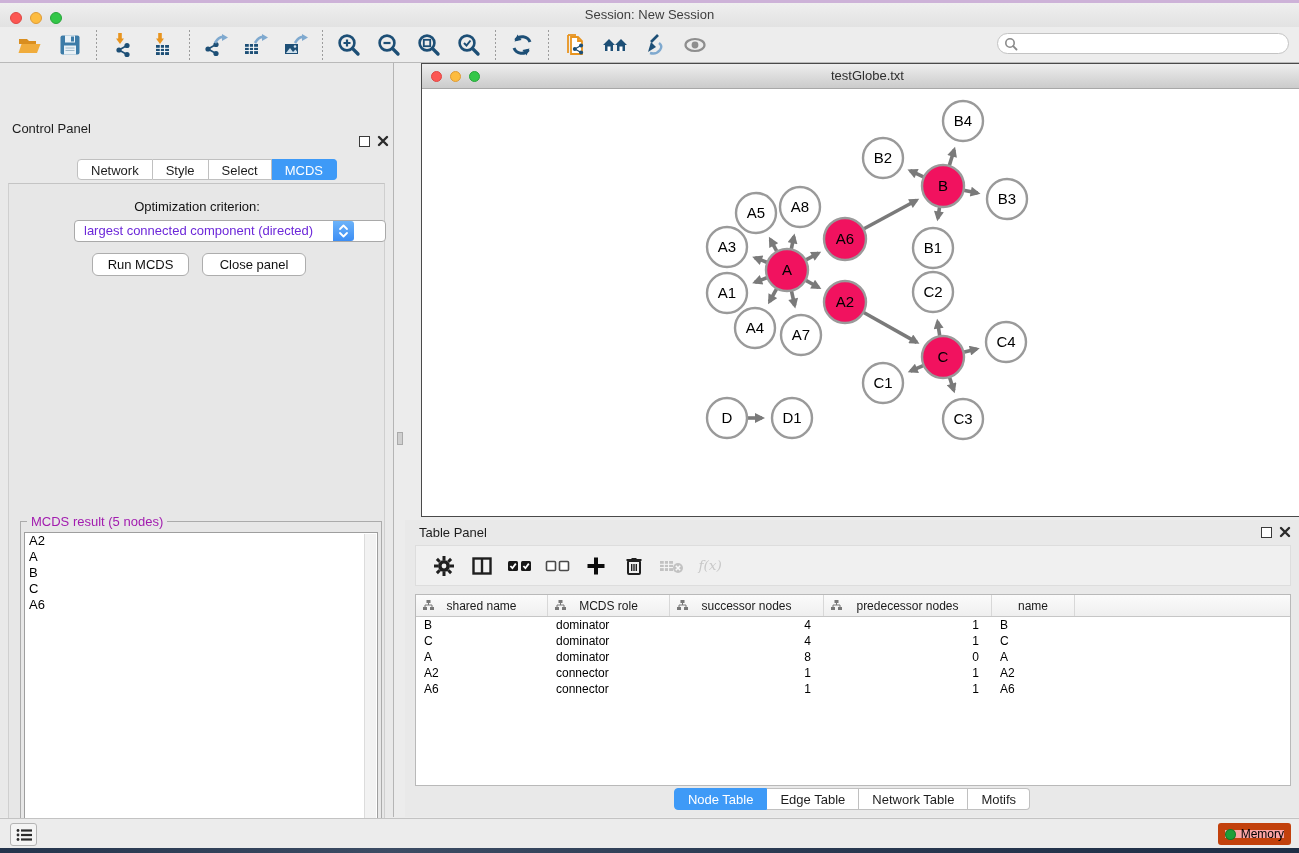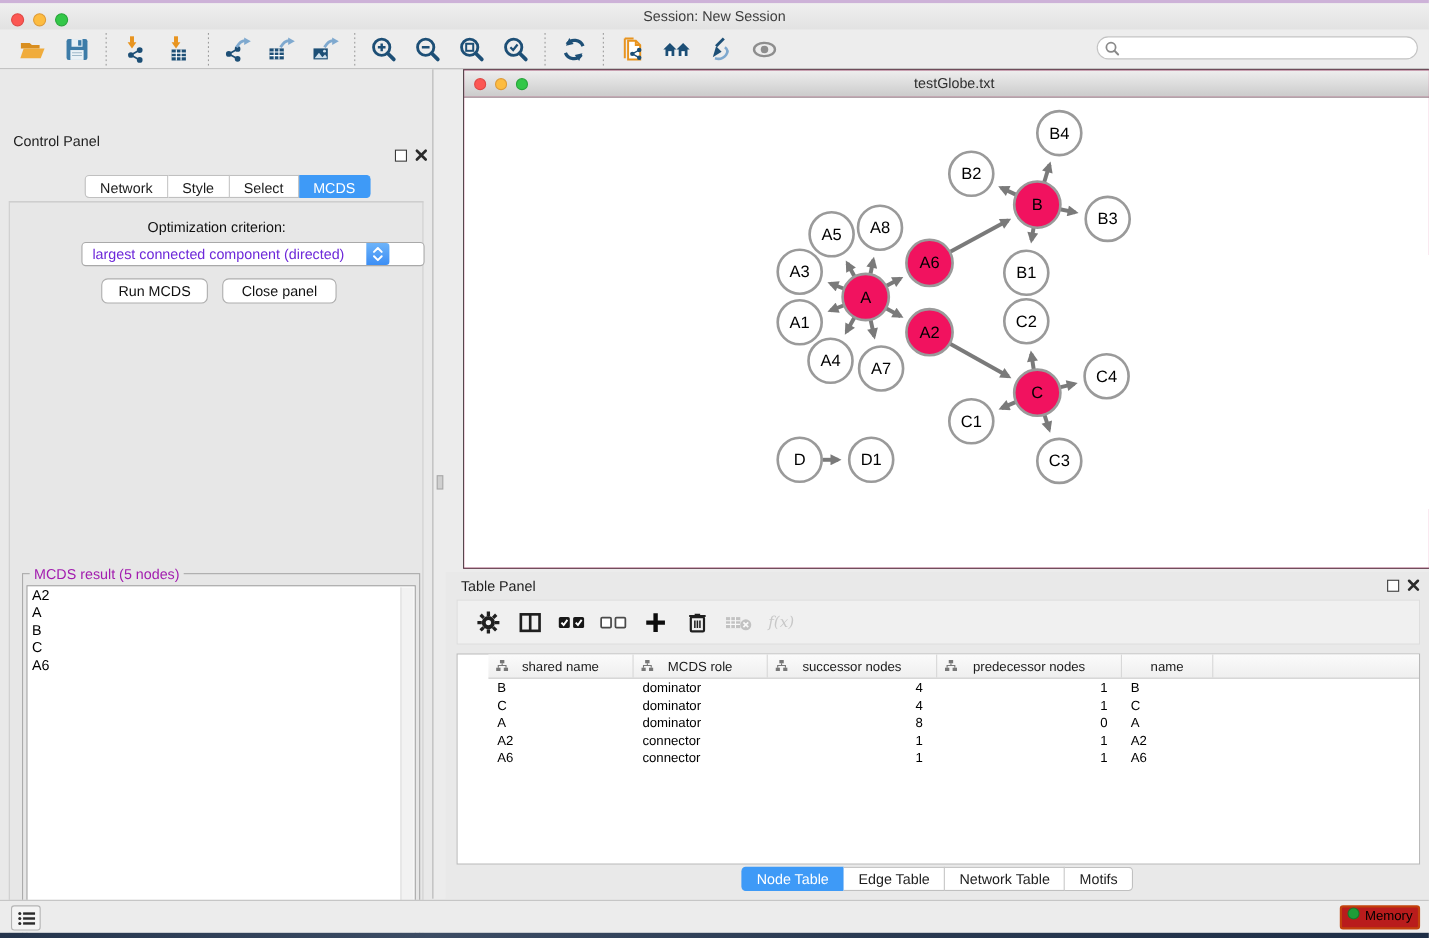--- a/index.html
+++ b/index.html
@@ -60,35 +60,35 @@
   #net-canvas { left:0; top:25px; width:891px; height:427px; background:#fff; }
   #net-grip { right:1px; bottom:1px; }
 
   
   #table-panel { left:405px; top:520px; width:894px; height:297px; background:#e9e9e9; }
   #tp-header { left:14px; top:5px; font-size:13px; color:#1d1d1d; }
   #tp-float { left:856px; top:7px; } #tp-close { left:874px; top:6px; }
   #tp-toolbar { left:10px; top:25px; width:876px; height:41px; background:#f0f0f0; border:1px solid #ddd; display:flex; align-items:center; padding-left:9px; }
   #tp-toolbar .tbicon { width:26px; height:26px; margin:0 6px; display:flex; align-items:center; justify-content:center; }
   #tp-toolbar .disabled { opacity:.55; }
-  #tp-table { left:10px; top:74px; width:876px; height:192px; background:#fff; border:1px solid #b9b9b9; font-size:12px;padding-left:28px; }
+  #tp-table { left:10px; top:74px; width:876px; height:192px; background:#fff; border:1px solid #b9b9b9; font-size:12px; }
   .trow { display:grid; grid-template-columns:132px 122px 154px 168px 83px 1fr; }
   .thead { background:linear-gradient(#fbfbfb,#efefef); border-bottom:1px solid #c6c6c6; height:22px; }
   .thead .hcell { position:relative; border-right:1px solid #d8d8d8; display:flex; align-items:center; justify-content:center; font-size:12px; color:#1a1a1a; }
   .thead .hcell .tree { position:absolute; left:7px; top:5px; }
   .tbody .trow { height:16px; }
   .cell { padding:1px 8px 0 8px; white-space:nowrap; overflow:hidden; color:#000; }
   .cell.num { text-align:right; padding-right:13px; }
   #tp-tabs { left:0; top:268px; width:894px; display:flex; justify-content:center; }
   #tp-tabs .seg { height:22px; line-height:22px; }
 
   
   #status-bar { left:0; top:818px; width:1299px; height:30px; background:#ececec; border-top:1px solid #c3c3c3; }
   #list-btn { left:10px; top:4px; width:27px; height:23px; background:#f4f4f4; border:1px solid #b4b4b4; border-radius:3px; display:flex; align-items:center; justify-content:center; }
-  #memory-btn { left:1218px; top:4px; width:73px; height:22px; background:#b91c1c; border:2px solid #c2410c; border-radius:3px; display:flex; justify-content:center; gap:5px; font-size:12px; color:#000; }
+  #memory-btn { left:1218px; top:4px; width:73px; height:22px; background:#fca5a5; border:7px solid #c2410c; border-radius:3px; display:flex; align-items:center; justify-content:center; gap:5px; font-size:12px; color:#000; }
   #memory-dot { width:11px; height:11px; border-radius:50%; background:#1e9e38; border:1px solid #157a2a; }
   #desktop-bottom { left:0; top:848px; width:1299px; height:5px; background:linear-gradient(90deg,#24344c,#3c4c64 30%,#2a3a52 60%,#1e2e46); }
 </style>
 </head>
 <body>
 
 <div id="desktop-top" class="abs"></div>
 
 <div id="titlebar" class="abs">
   <div id="main-lights" class="lights abs">

